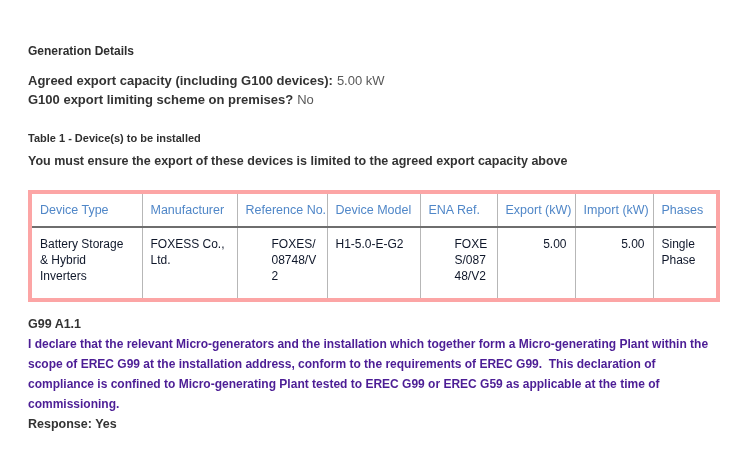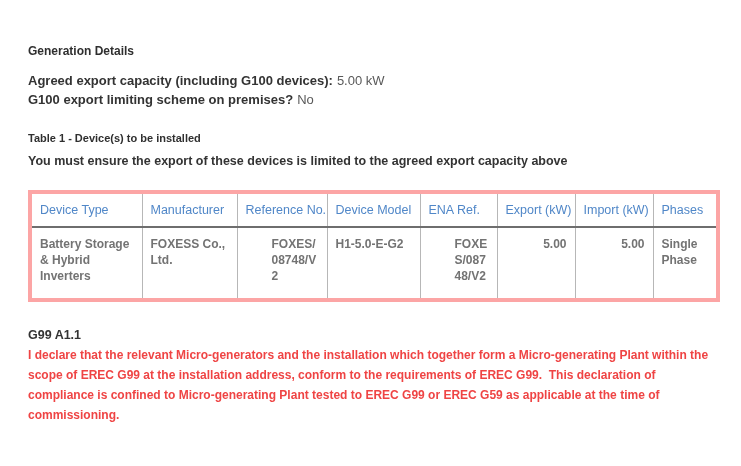--- a/index.html
+++ b/index.html
@@ -46,38 +46,38 @@
   table.devices thead tr { border-bottom: 2px solid #6e6e6e; }
   table.devices th {
     color: var(--accent, #5087c8);
     font-weight: normal;
     font-size: 12.5px;
     height: 16px;
     vertical-align: middle;
     white-space: nowrap;
   }
   table.devices td {
-    font-size: 12px; font-weight: bold; color: #737373;
+    font-size: 12px; font-weight: normal; color: #0f172a;
     vertical-align: top;
     line-height: 16px;
     padding-bottom: 14px;
     height: 48px;
   }
   table.devices td:nth-child(3),
   table.devices td:nth-child(5) { word-break: break-all; padding-left: 34px; }
   table.devices td:nth-child(6),
   table.devices td:nth-child(7) { text-align: right; }
 
-  .declaration { margin-top: 23px; width: 692px; }
+  .declaration { margin-top: 12px; width: 692px; }
   .decl-ref {
     font-size: 12.5px; font-weight: bold; color: #333333;
     line-height: 20px; margin: 0;
   }
   .decl-text {
-    font-size: 12px; font-weight: bold; color: #ef4444;
+    font-size: 12px; font-weight: bold; color: #4c1d95;
     line-height: 20px; margin: 0;
     white-space: pre-wrap;
   }
   .decl-response {
     font-size: 12.5px; font-weight: bold; color: #333333;
     line-height: 20px; margin: 0;
   }
 </style>
 </head>
 <body>
@@ -131,15 +131,19 @@
         <td>5.00</td>
         <td>5.00</td>
         <td>Single Phase</td>
       </tr>
     </tbody>
   </table>
 
   <div class="declaration">
     <p class="decl-ref">G99 A1.1</p>
     <p class="decl-text">I declare that the relevant Micro-generators and the installation which together form a Micro-generating Plant within the scope of EREC G99 at the installation address, conform to the requirements of EREC G99.  This declaration of compliance is confined to Micro-generating Plant tested to EREC G99 or EREC G59 as applicable at the time of commissioning.</p>
+    <p class="decl-response">
+      <span>Response:</span>
+      <span>Yes</span>
+    </p>
   </div>
 
 </div>
 
 </body></html>

